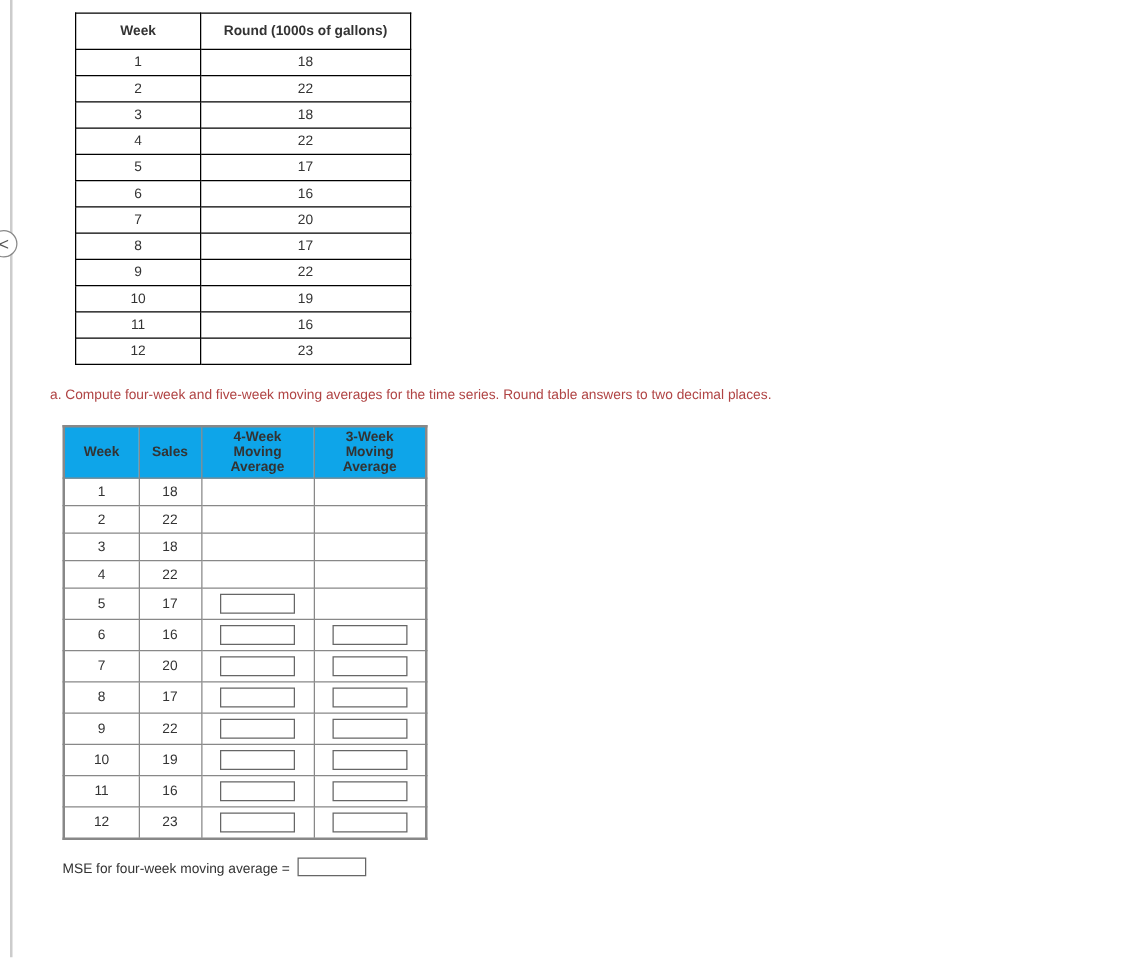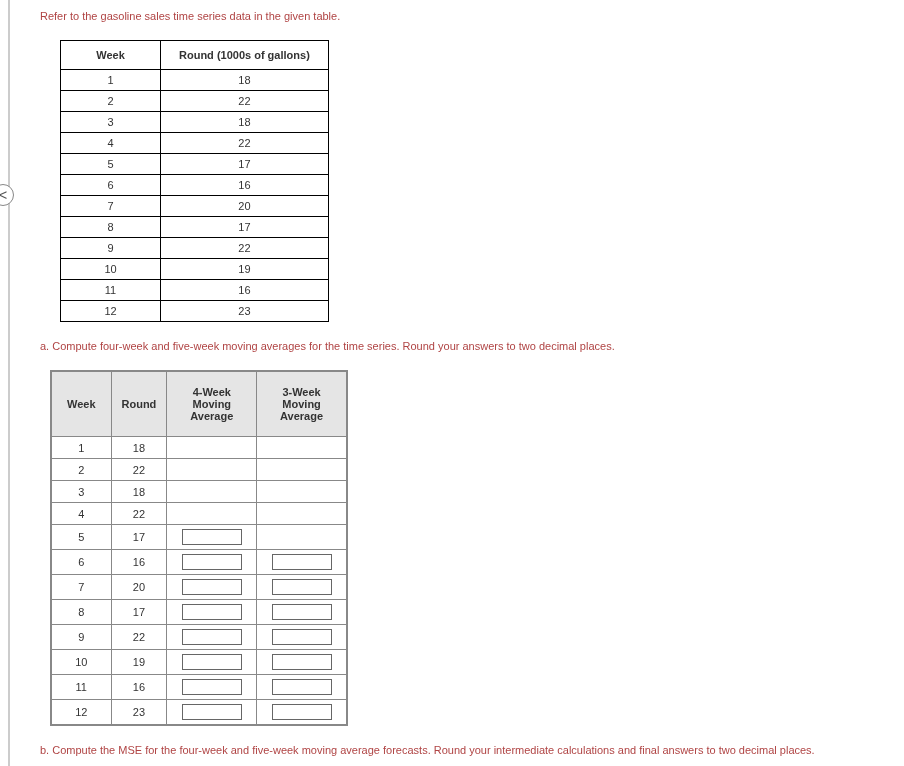--- a/index.html
+++ b/index.html
@@ -46,23 +46,23 @@
       padding: 4px 28px;
     }
     .t1 td:first-child { width: 100px; }
     
     table.t2 {
       margin-left: 10px;
       border: 2px solid #888;
     }
     table.t2 th {
       border: 1px solid #888;
-      padding: 14px 10px;
+      padding: 2px 10px;
       font-weight: bold;
-      background: #e5e5e5;
+      background: #0ea5e9;
       text-align: center;
       vertical-align: middle;
       font-size: 11px;
     }
     table.t2 td {
       border: 1px solid #888;
       padding: 4px 8px;
       text-align: center;
       height: 22px;
       vertical-align: middle;
@@ -109,21 +109,20 @@
   </style>
 </head>
 <body>
 
 <div class="side-nav">
   <span>&lt;</span>
 </div>
 
 <div class="container">
 
-  <div class="intro">Refer to the gasoline sales time series data in the given table.</div>
 
   <table class="t1">
     <thead>
       <tr>
         <th>Week</th>
         <th>Round (1000s of gallons)</th>
       </tr>
     </thead>
     <tbody id="t1-body">
         <tr>
@@ -170,27 +169,27 @@
           <td>11</td>
           <td>16</td>
         </tr>
         <tr>
           <td>12</td>
           <td>23</td>
         </tr>
       </tbody>
   </table>
 
-  <div class="question-text">a. Compute four-week and five-week moving averages for the time series. Round your answers to two decimal places.</div>
+  <div class="question-text">a. Compute four-week and five-week moving averages for the time series. Round table answers to two decimal places.</div>
 
   <table class="t2">
     <thead>
       <tr>
         <th class="wcol">Week</th>
-        <th class="scol">Round</th>
+        <th class="scol">Sales</th>
         <th class="mcol">4-Week Moving Average</th>
         <th class="mcol">3-Week Moving Average</th>
       </tr>
     </thead>
     <tbody id="t2-body">
         <tr>
           <td class="wcol">1</td>
           <td class="scol">18</td>
           <td class="mcol"></td>
           <td class="mcol"></td>
@@ -257,20 +256,19 @@
         </tr>
         <tr>
           <td class="wcol">12</td>
           <td class="scol">23</td>
           <td class="mcol"><input type="text" class="cell-input" style=""></td>
           <td class="mcol"><input type="text" class="cell-input" style=""></td>
         </tr>
       </tbody>
   </table>
 
-  <div class="question-text">b. Compute the MSE for the four-week and five-week moving average forecasts. Round your intermediate calculations and final answers to two decimal places.</div>
 
   <div class="mse-row">
     <span>MSE for four-week moving average =</span>
     <input type="text" style="">
   </div>
 
 </div>
 
 </body></html>

